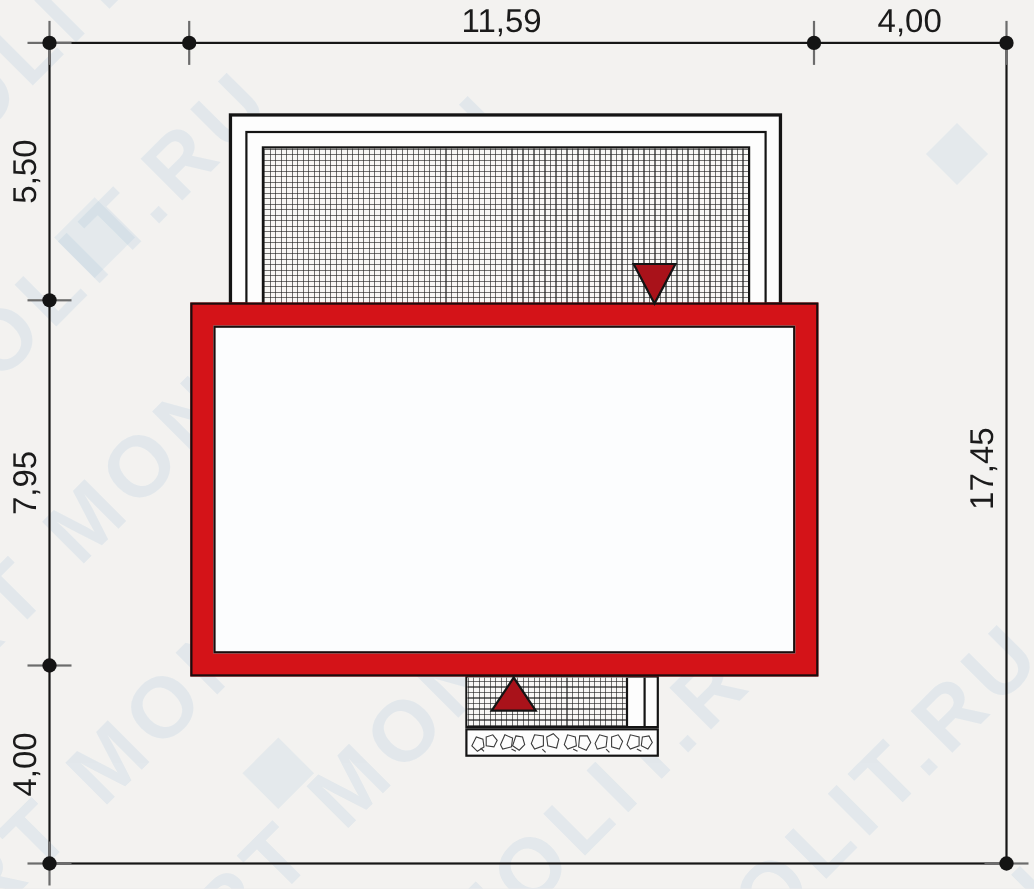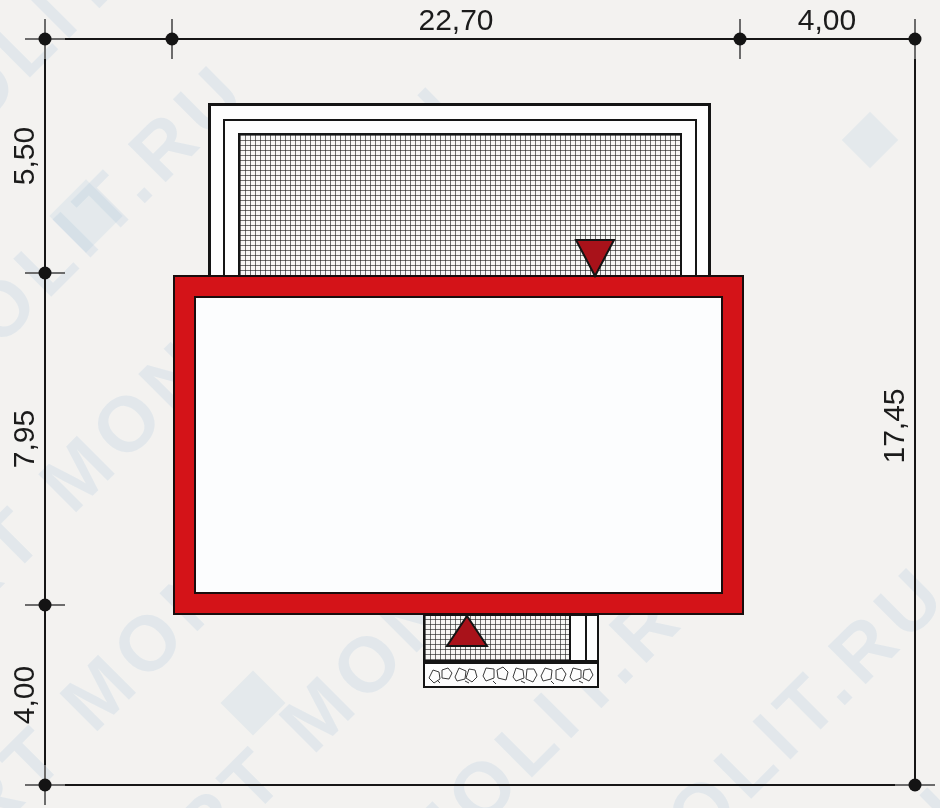--- a/index.html
+++ b/index.html
@@ -130,21 +130,21 @@
 
   <div class="dot" style="left:45px;top:39px;"></div>
   <div class="dot" style="left:172px;top:39px;"></div>
   <div class="dot" style="left:740px;top:39px;"></div>
   <div class="dot" style="left:915px;top:39px;"></div>
   <div class="dot" style="left:45px;top:273px;"></div>
   <div class="dot" style="left:45px;top:605px;"></div>
   <div class="dot" style="left:45px;top:785px;"></div>
   <div class="dot" style="left:915px;top:785px;"></div>
 
-  <div class="dimlabel" style="left:456px;top:20px;">22,70</div>
+  <div class="dimlabel" style="left:456px;top:20px;">11,59</div>
   <div class="dimlabel" style="left:827px;top:20px;">4,00</div>
 
   <div class="dimlabel rot" style="left:24px;top:156px;">5,50</div>
   <div class="dimlabel rot" style="left:24px;top:439px;">7,95</div>
   <div class="dimlabel rot" style="left:24px;top:695px;">4,00</div>
 
   <div class="dimlabel rot" style="left:894px;top:426px;">17,45</div>
 
 
 </div>

